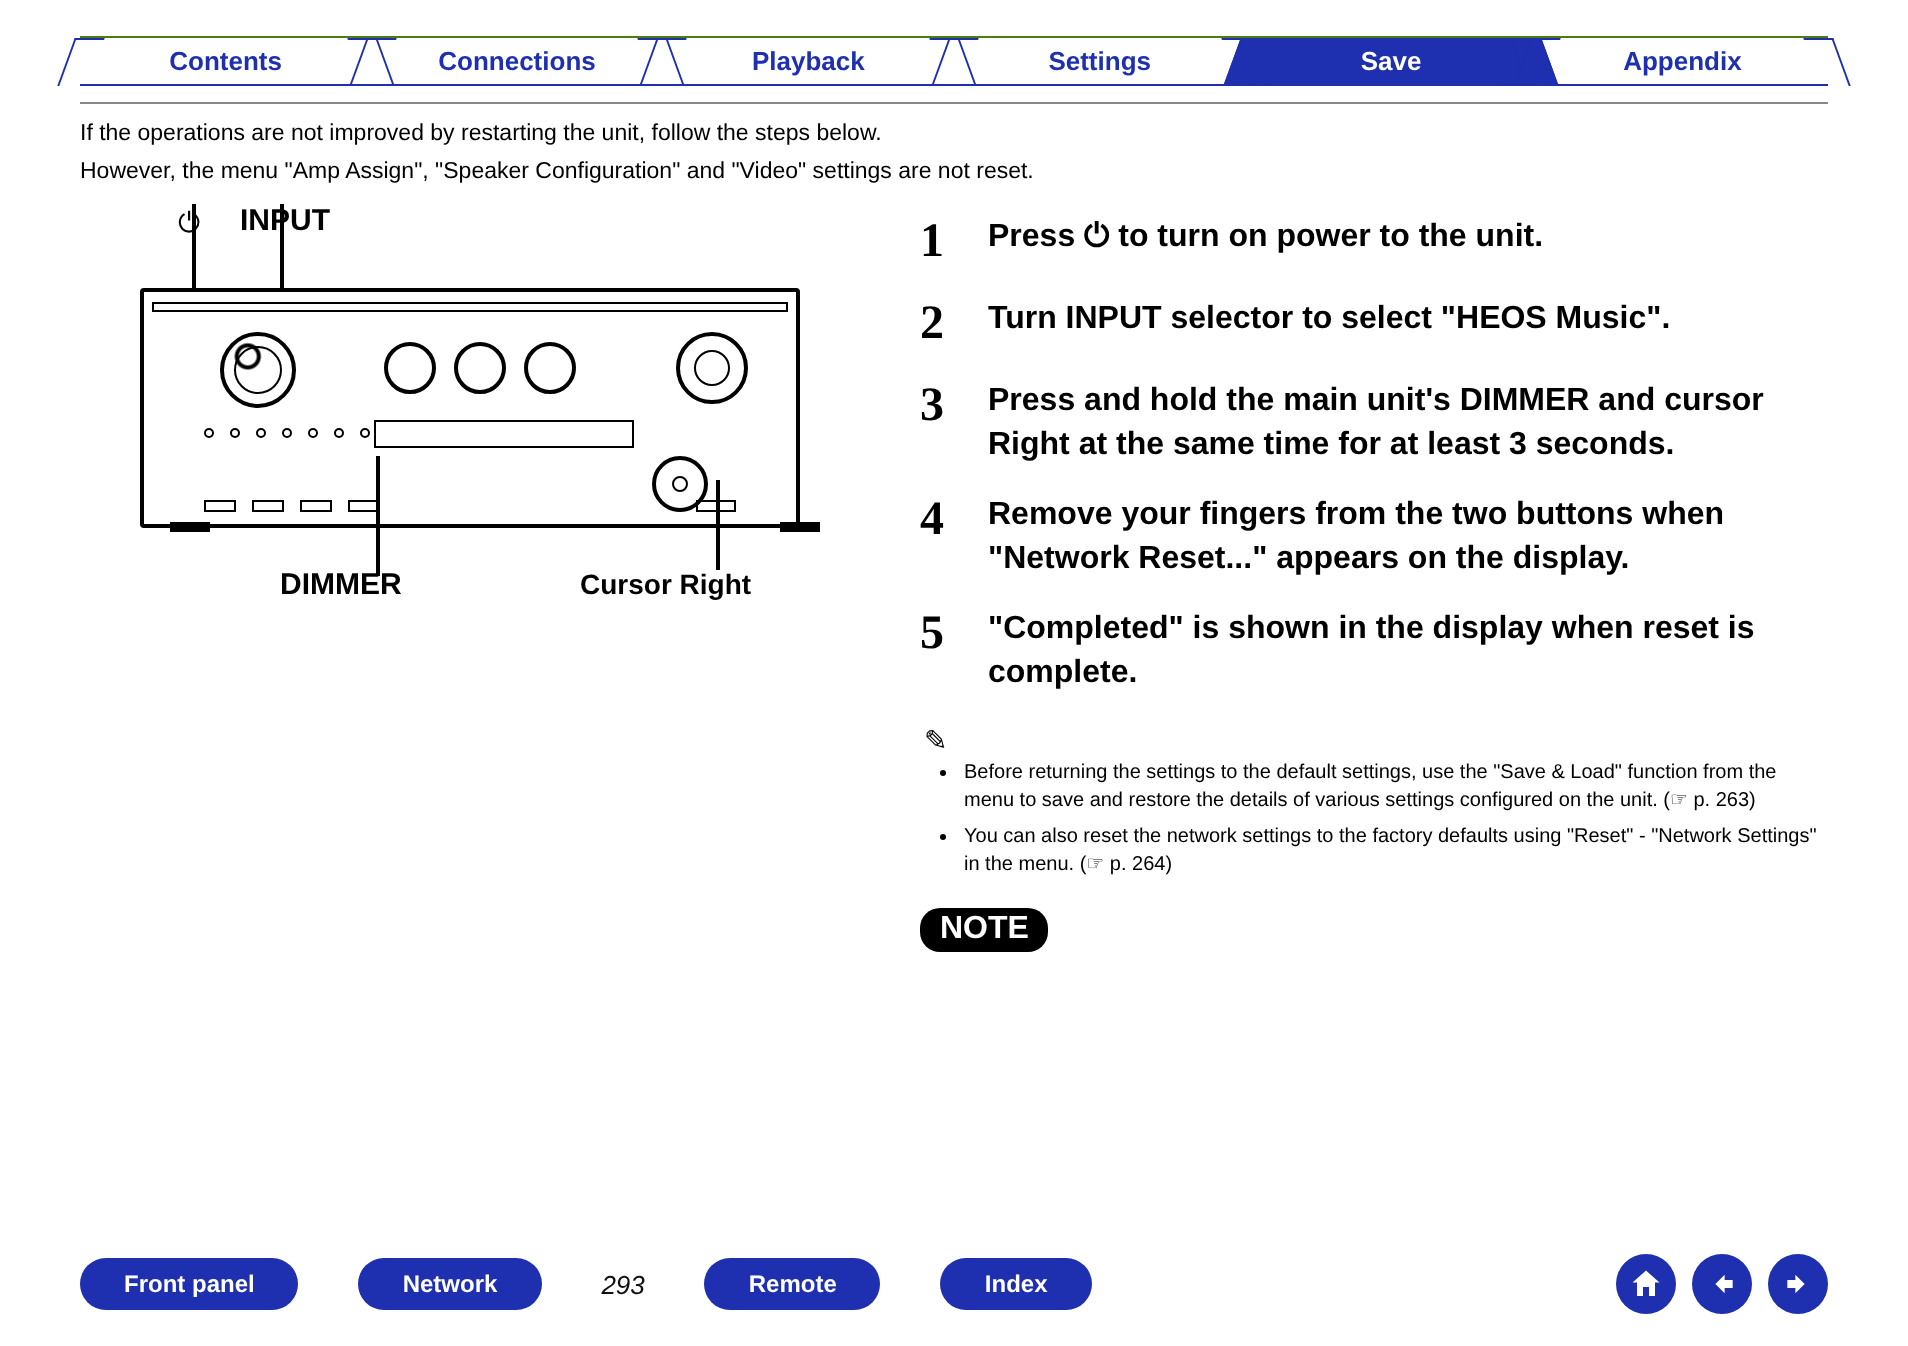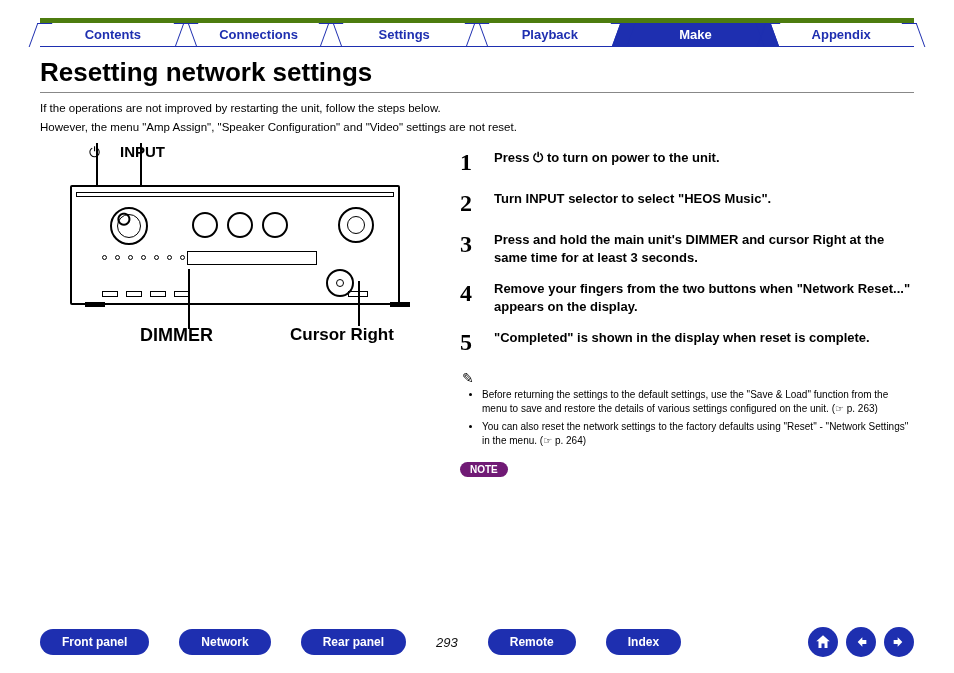--- a/index.html
+++ b/index.html
@@ -4,21 +4,21 @@
 <style>
   * { box-sizing: border-box; margin: 0; padding: 0; }
   body { font-family: Arial, Helvetica, sans-serif; background: #fff; width: 954px; height: 673px; overflow: hidden; color: #000; }
   .page { padding: 18px 40px 10px 40px; position: relative; height: 100%; }
 
   
   .tabs { display: flex; gap: 0; border-bottom: 1px solid #1e2fb0; margin-bottom: 8px; }
   .tab {
     position: relative; flex: 1; text-align: center; font-size: 13px; font-weight: bold;
     color: #1e2fb0; padding: 4px 0 4px; cursor: pointer;
-    border-top: 5px solid #4d7c0f;
+    border-top: 1px solid #4d7c0f;
   }
   .tab::before, .tab::after {
     content: ""; position: absolute; top: 0; width: 14px; height: 100%;
     border-top: 1px solid #1e2fb0;
   }
   .tab::before { left: -7px; transform: skewX(-20deg); border-left: 1px solid #1e2fb0; }
   .tab::after { right: -7px; transform: skewX(20deg); border-right: 1px solid #1e2fb0; }
   .tab.active { background: #1e2fb0; color: #fff; }
   .tab.active::before { background: #1e2fb0; border-color: #1e2fb0; }
   .tab.active::after { background: #1e2fb0; border-color: #1e2fb0; }
@@ -57,33 +57,33 @@
   .base-l,.base-r { position:absolute; width:20px; height:5px; background:#000; top:153px; }
   .base-l{ left:45px;} .base-r{ right:20px;}
   
   .lead { position:absolute; background:#000; }
   .lead.v1 { width:1.5px; height:44px; top:-6px; left:56px; }
   .lead.v2 { width:1.5px; height:60px; top:-6px; left:100px; }
   .pwr-icon { position:absolute; left:49px; top:-5px; font-size:14px; }
   .lbl-input { position:absolute; left:80px; top:-6px; font-weight:bold; font-size:15px; }
   .lead.v3 { width:1.5px; height:60px; top:120px; left:148px; }
   .lead.v4 { width:1.5px; height:45px; top:132px; left:318px; }
-  .lbl-dimmer { position:absolute; left:100px; top:176px; font-weight:bold; font-size:18px; }
-  .lbl-cursor { position:absolute; left:250px; top:176px; font-weight:bold; font-size:17px;text-align:right; }
+  .lbl-dimmer { position:absolute; left:100px; top:176px; font-weight:bold; font-size:15px; }
+  .lbl-cursor { position:absolute; left:250px; top:176px; font-weight:bold; font-size:14px;text-align:right; }
 
   
   .steps { }
   .step { display:flex; gap:14px; margin-bottom:14px; }
   .num { font-family: "Times New Roman", serif; font-size:24px; font-weight:bold; width:20px; }
-  .step-text { font-size:13px; font-weight:bold; line-height:1.35; flex:1; }
+  .step-text { font-size:16px; font-weight:bold; line-height:1.35; flex:1; }
 
   .pencil-icon { font-size:14px; margin: 4px 0 2px 2px; color:#000; }
   .notes ul { list-style: disc; padding-left: 22px; }
   .notes li { font-size:10px; line-height:1.4; margin-bottom:4px; }
-  .note-badge { display:inline-block; background:#701a75; color:#fff; font-size:10px; font-weight:bold; padding:2px 10px; border-radius:10px; margin: 10px 0 4px; }
+  .note-badge { display:inline-block; background:#000000; color:#fff; font-size:16px; font-weight:bold; padding:2px 10px; border-radius:10px; margin: 10px 0 4px; }
 
   
   .bottom { position: absolute; bottom: 16px; left: 40px; right: 40px; display:flex; align-items:center; gap: 30px; }
   .pill {
     background: #1e2fb0; color:#fff; font-size:12px; font-weight:bold;
     padding: 6px 22px; border-radius: 16px; cursor:pointer; text-align:right;
   }
   .pagenum { font-size:13px; color:#111;font-style:italic; }
   .navicons { margin-left:auto; display:flex; gap:8px; }
   .circ { width:30px; height:30px; border-radius:50%; background:#1e2fb0; display:flex; align-items:center; justify-content:center; color:#fff; cursor:pointer; }
@@ -91,27 +91,26 @@
   .home svg { width:18px; height:18px; }
 </style>
 </head>
 <body>
 
 <div class="page">
 
   <div class="tabs">
     <div class="tab">Contents</div>
     <div class="tab">Connections</div>
+    <div class="tab">Playback</div>
     <div class="tab">Settings</div>
-    <div class="tab">Playback</div>
-    <div class="tab active">Make</div>
+    <div class="tab active">Save</div>
     <div class="tab">Appendix</div>
   </div>
 
-  <h1>Resetting network settings</h1>
   <div class="rule"></div>
 
   <div class="intro">
     <p>If the operations are not improved by restarting the unit, follow the steps below.</p>
     <p>However, the menu "Amp Assign", "Speaker Configuration" and "Video" settings are not reset.</p>
   </div>
 
   <div class="cols">
     <div class="left">
       <div class="device-wrap">
@@ -185,21 +184,20 @@
           <li><span>You can also reset the network settings to the factory defaults using "Reset" - "Network Settings" in the menu.</span> <span>(☞ p. 264)</span></li>
         </ul>
       </div>
       <div class="note-badge">NOTE</div>
     </div>
   </div>
 
   <div class="bottom">
     <div class="pill">Front panel</div>
     <div class="pill">Network</div>
-    <div class="pill">Rear panel</div>
     <div class="pagenum">293</div>
     <div class="pill">Remote</div>
     <div class="pill">Index</div>
     <div class="navicons">
       <div class="circ home">
         <svg viewBox="0 0 24 24">
             <path d="M12 3l9 8h-3v9h-4v-6h-4v6H6v-9H3z"></path>
           </svg>
       </div>
       <div class="circ">

